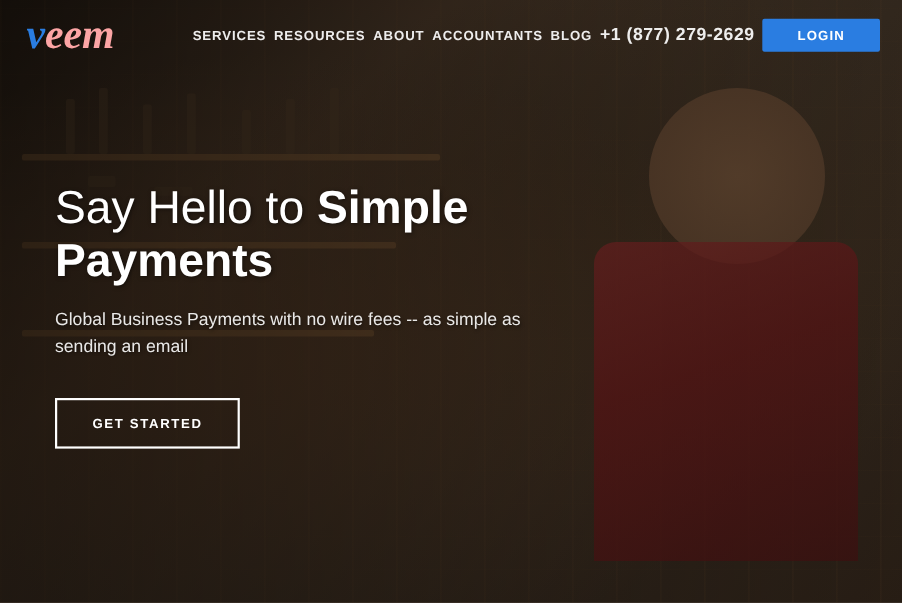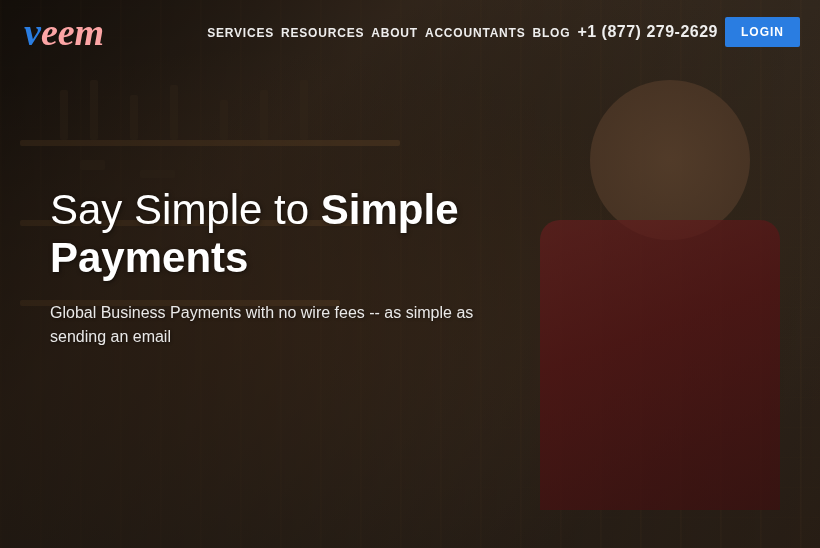--- a/index.html
+++ b/index.html
@@ -124,21 +124,21 @@
       color: rgba(255,255,255,0.92);
       font-size: 16px;
       font-weight: 600;
       letter-spacing: 0.5px;
     }
 
     .login-btn {
       background-color: #2a7de1;
       color: #ffffff;
       border: none;
-      padding: 8px 16px;
+      padding: 8px 32px;
       font-size: 12px;
       font-weight: 700;
       letter-spacing: 1px;
       text-transform: uppercase;
       cursor: pointer;
       border-radius: 2px;
     }
 
     
     .hero-content {
@@ -298,17 +298,18 @@
         <span class="nav-phone">+1 (877) 279-2629</span>
       </li>
       <li>
         <button class="login-btn">LOGIN</button>
       </li>
     </ul>
   </nav>
 
   <div class="hero-content">
     <h1 class="hero-headline">
-      <span>Say Simple to </span><strong>Simple Payments</strong>
+      <span>Say Hello to </span><strong>Simple Payments</strong>
     </h1>
     <p class="hero-subtext">Global Business Payments with no wire fees -- as simple as sending an email</p>
+    <a href="#" class="cta-btn">GET STARTED</a>
   </div>
 </div>
 
 </body></html>

